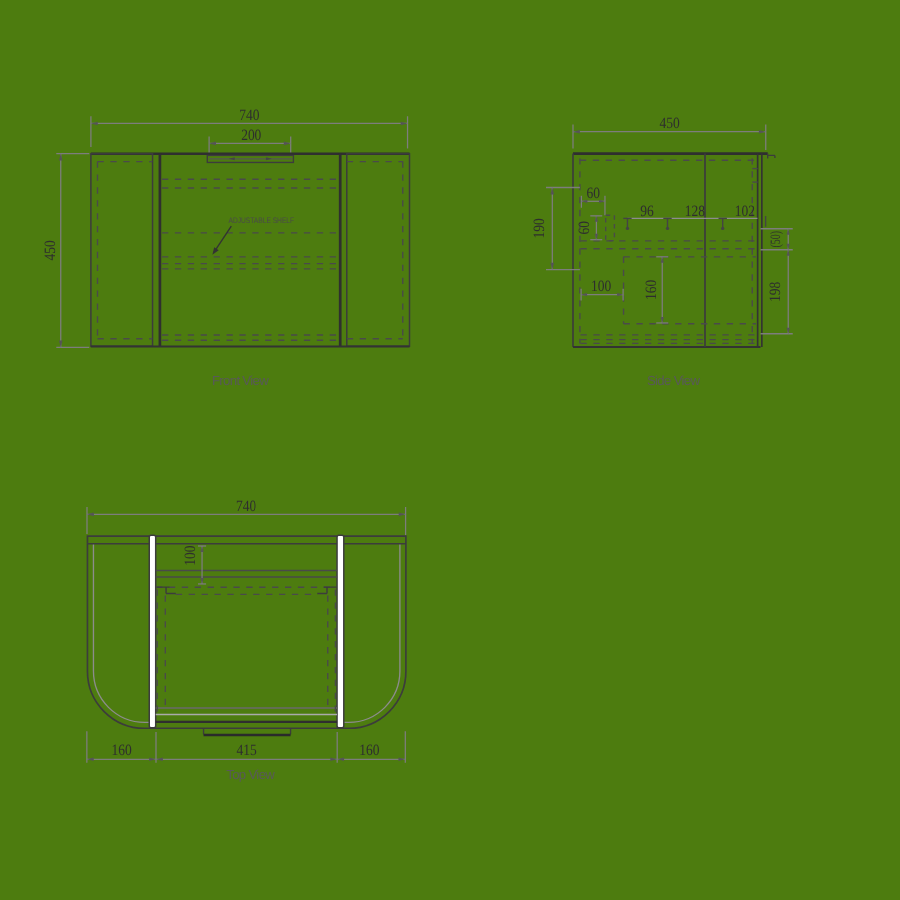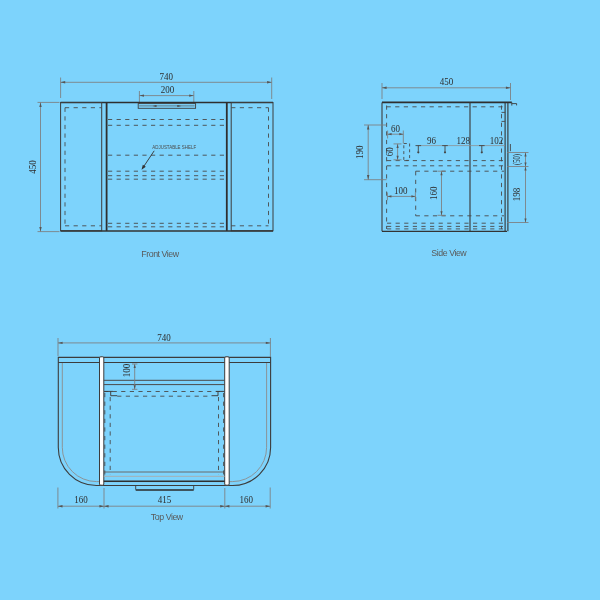--- a/index.html
+++ b/index.html
@@ -1,16 +1,16 @@
 <!DOCTYPE html>
 <html><head>
 <meta charset="utf-8">
 <style>
   html,body{margin:0;padding:0;background:#ffffff;}
-  .page{width:600px;height:600px;position:relative;background:#7dd3fc;overflow:hidden;}
+  .page{width:600px;height:600px;position:relative;background:#4d7c0f;overflow:hidden;}
   svg{position:absolute;top:0;left:0;}
   text{font-family:"Liberation Serif", serif;fill:#2e2e2e;}
   .lbl{font-family:"Liberation Sans", sans-serif;fill:#595959;}
   .sm{font-family:"Liberation Sans", sans-serif;fill:#4a4a4a;}
 </style>
 </head>
 <body>
 <div class="page">
 <svg width="600" height="600" viewBox="0 0 600 600" shape-rendering="geometricPrecision">
 

